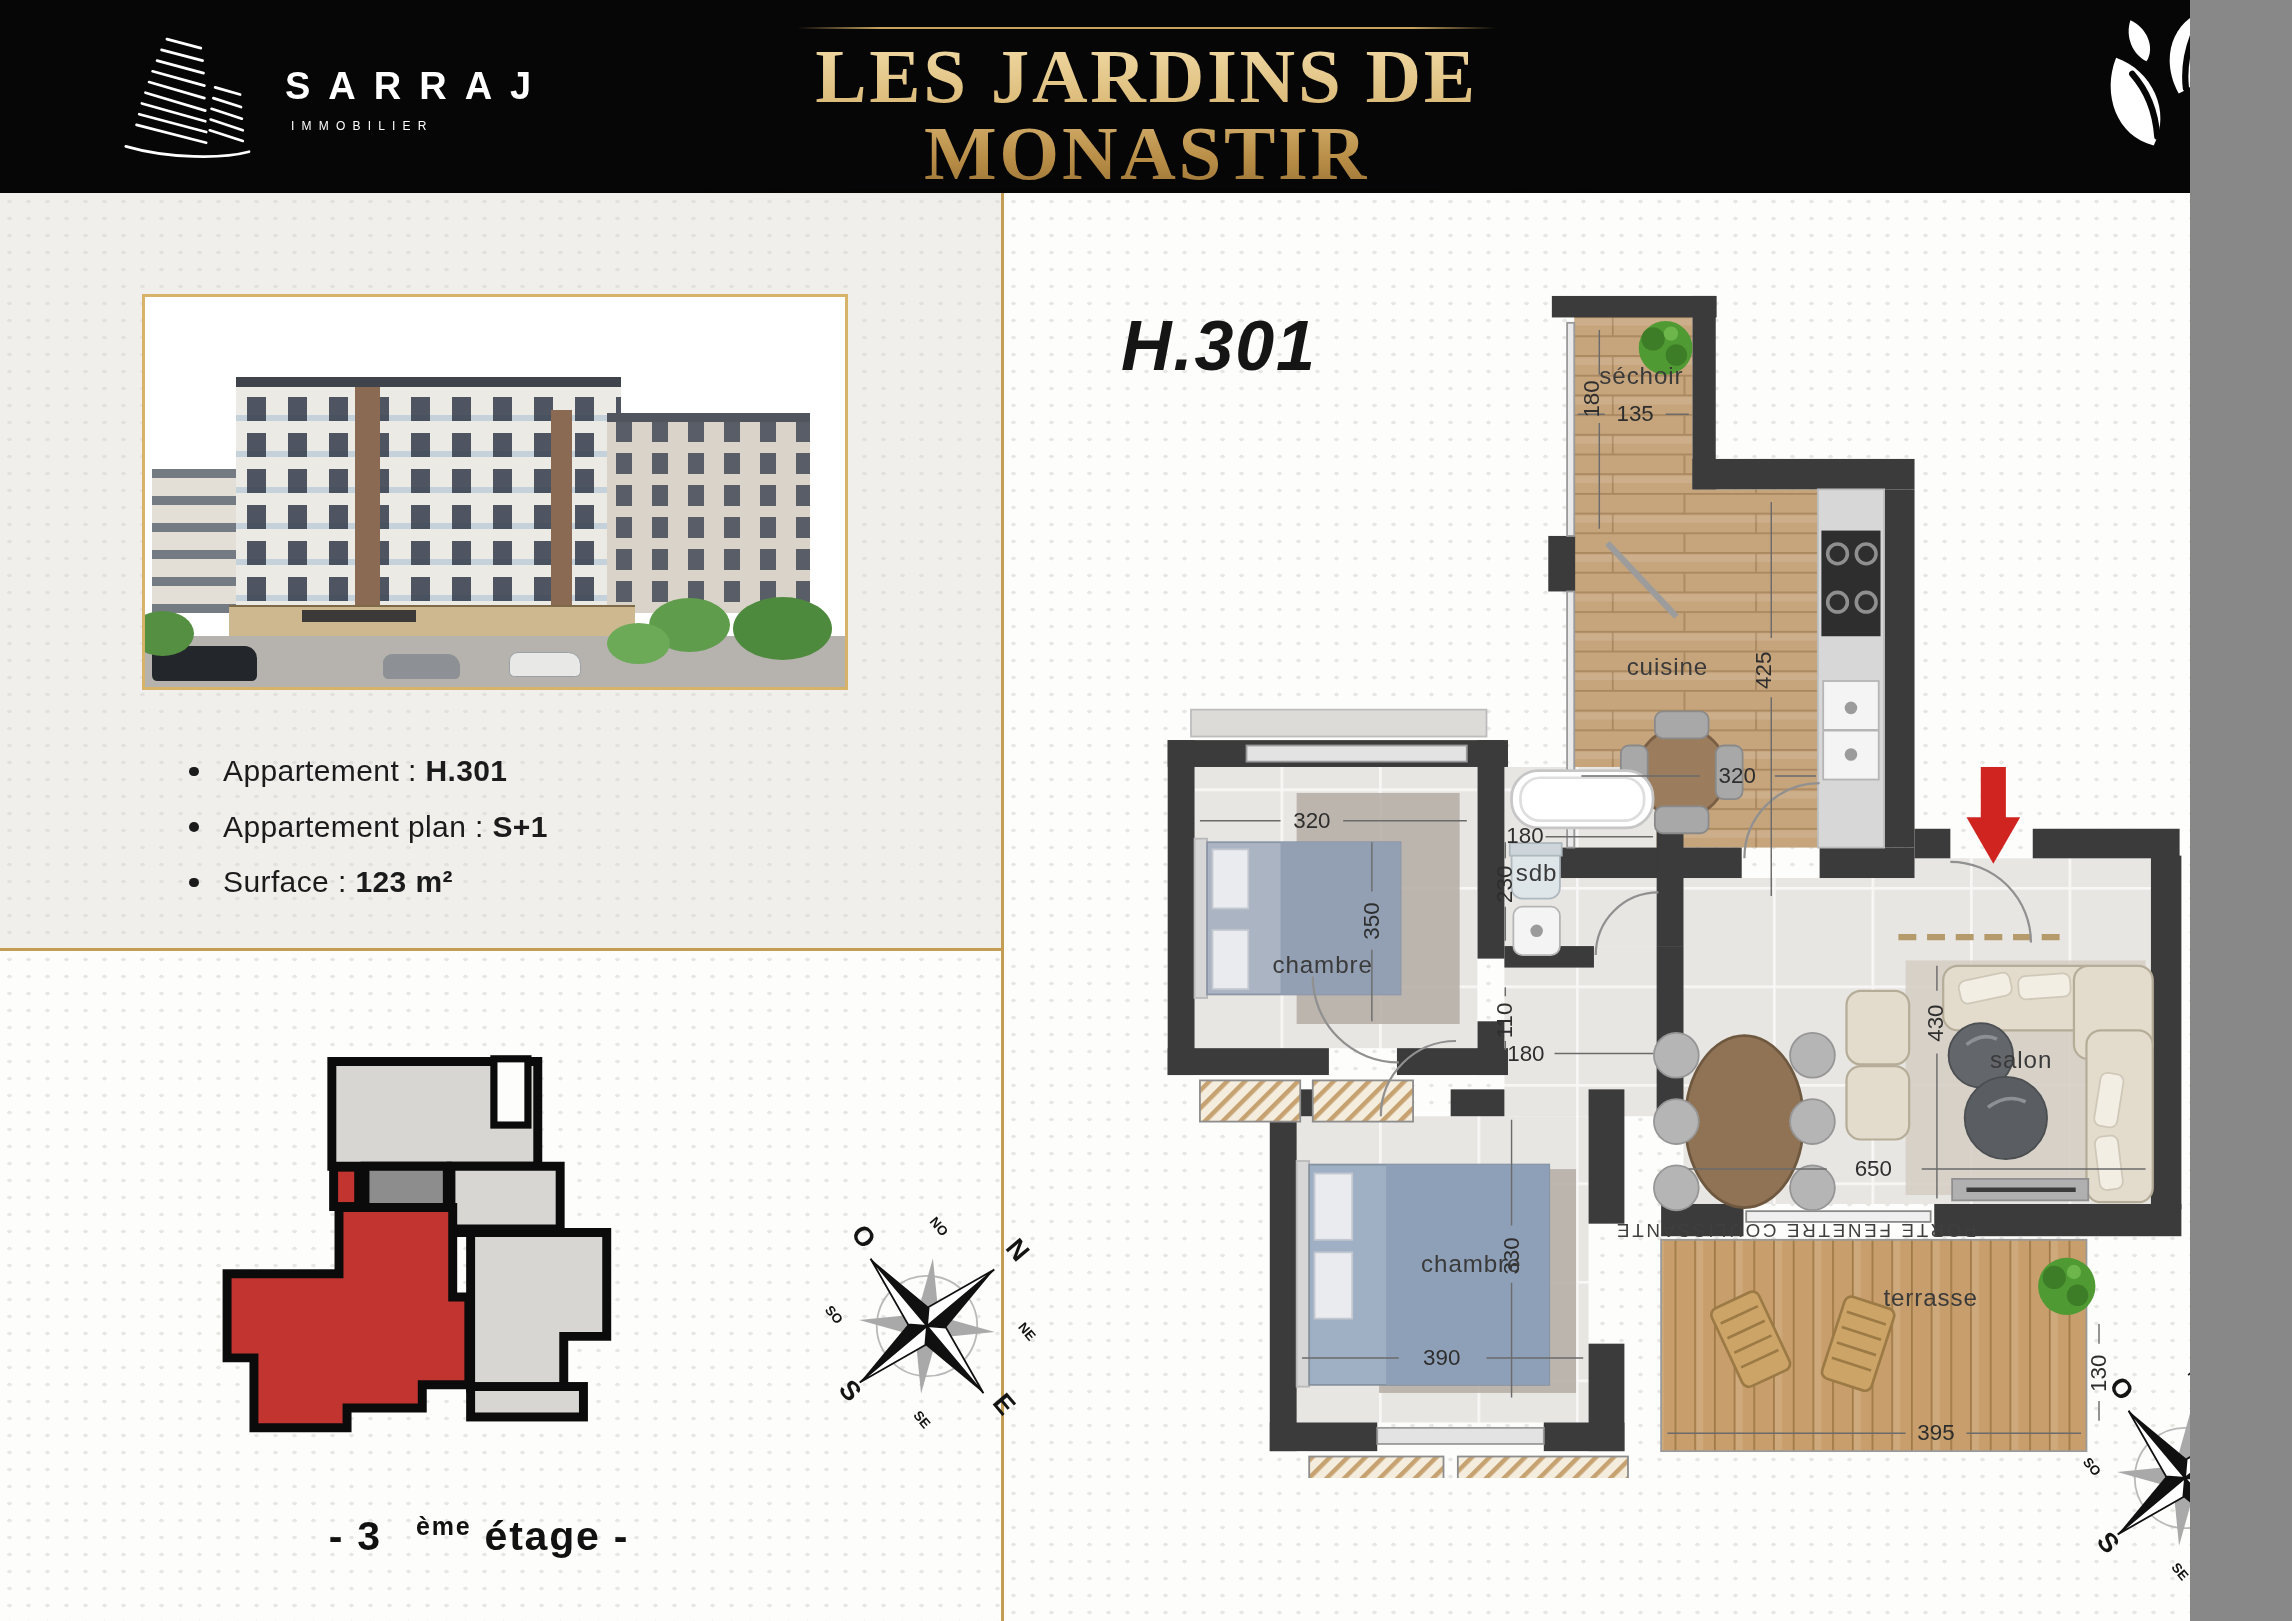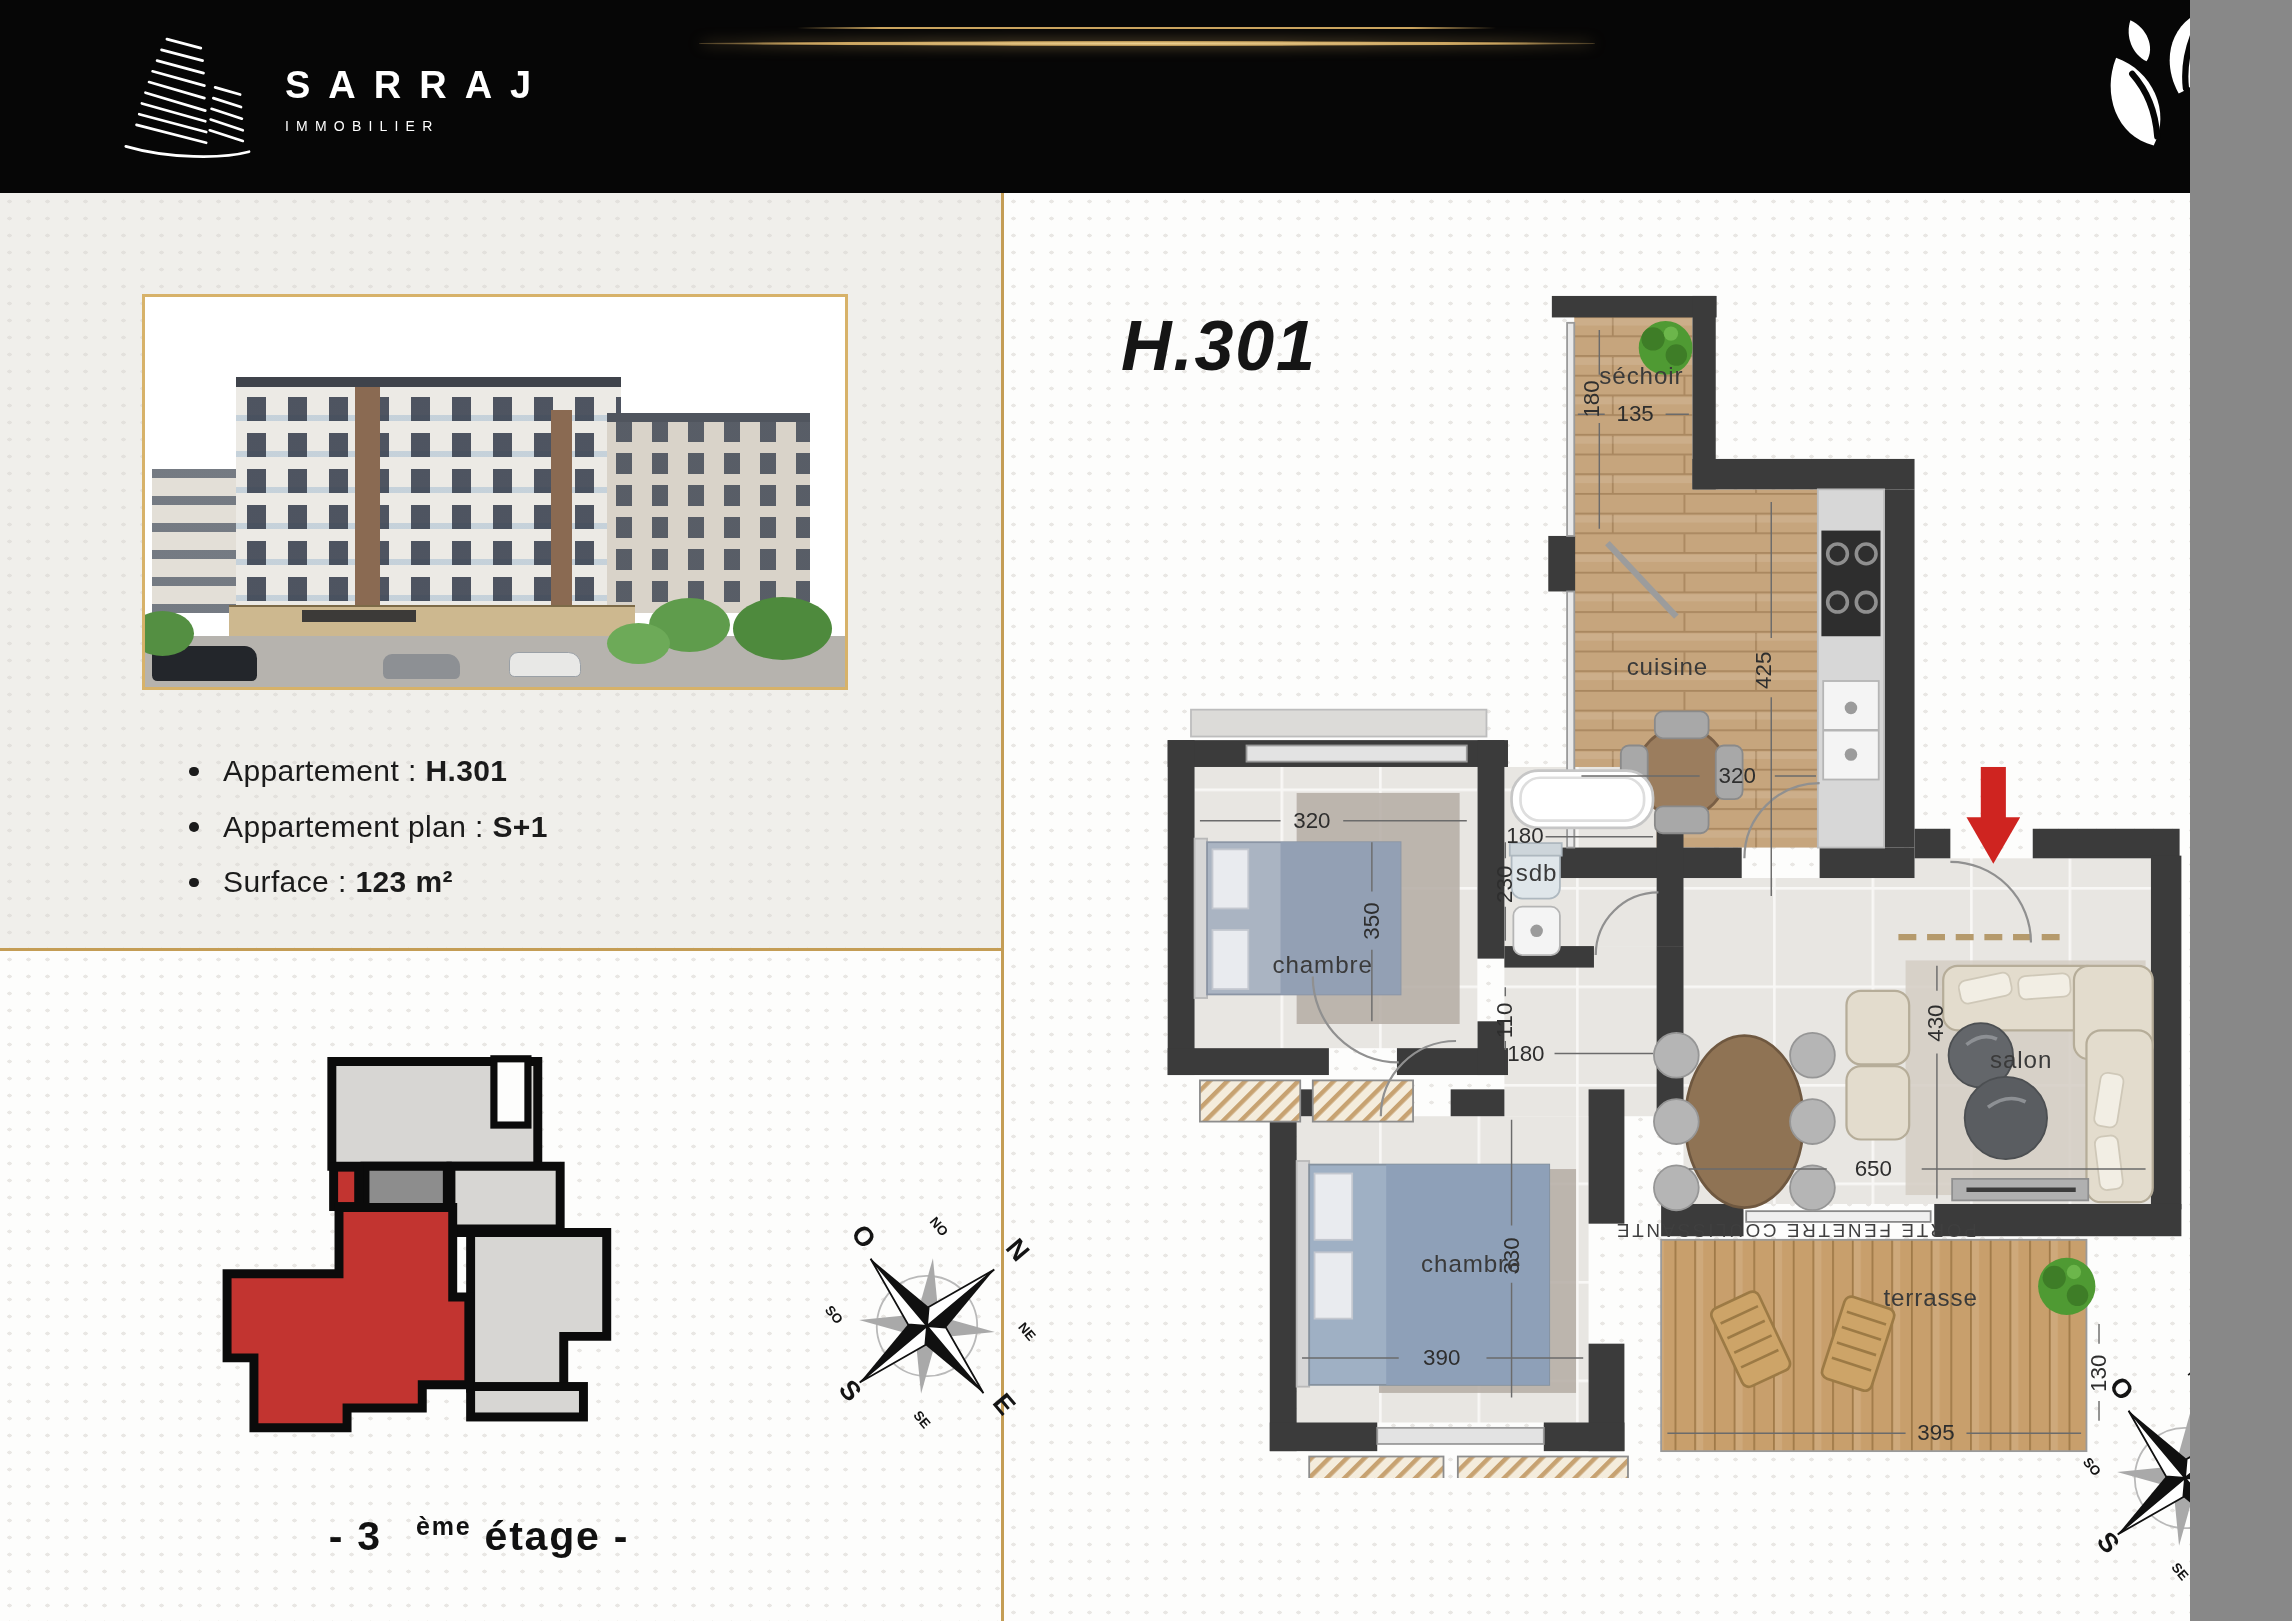--- a/index.html
+++ b/index.html
@@ -5,21 +5,21 @@
   html,body{margin:0;padding:0;background:#888;}
   .page{position:relative;width:2190px;height:1621px;background:#fdfdfc;overflow:hidden;
         font-family:"Liberation Sans",sans-serif;}
   .abs{position:absolute;}
 
   
   .header{position:absolute;left:0;top:0;width:2293px;height:193px;background:#060606;}
   .logo-left{position:absolute;left:115px;top:32px;display:flex;align-items:center;}
   .brand-text{margin-left:18px;color:#fff;}
   .brand{font-size:38px;font-weight:bold;letter-spacing:18px;}
-  .brand-sub{font-size:14px;letter-spacing:7.2px;margin-top:10.7px;margin-left:0;}
+  .brand-sub{font-size:12px;letter-spacing:7.2px;margin-top:10.7px;margin-left:6px;}
   .title-wrap{position:absolute;left:627px;top:27px;width:1039px;text-align:center;}
   .rule-top{height:1.8px;width:699px;margin:0 auto;
     background:linear-gradient(90deg,rgba(202,164,95,0) 0%,#caa45f 12%,#caa45f 88%,rgba(202,164,95,0) 100%);}
   .main-title{margin:9px 0 0 0;font-family:"Liberation Serif",serif;font-weight:bold;
     font-size:77px;letter-spacing:2.7px;line-height:1.0;
     background:linear-gradient(180deg,#f2dca8 0%,#ddbd7c 40%,#b98e47 78%,#9a7336 100%);
     -webkit-background-clip:text;background-clip:text;color:transparent;}
   .rule-bottom{height:4.5px;width:896px;margin:12.5px auto 0 auto;border-radius:50%;
     background:radial-gradient(ellipse at center,#ecd092 0%,#caa45f 55%,rgba(202,164,95,0) 78%);
     box-shadow:0 0 12.5px rgba(220,180,110,.6);}
@@ -111,20 +111,21 @@
         </g>
       </svg>
       <div class="brand-text">
         <div class="brand">SARRAJ</div>
         <div class="brand-sub">IMMOBILIER</div>
       </div>
     </div>
 
     <div class="title-wrap">
       <div class="rule-top"></div>
+      <h1 class="main-title">LES JARDINS DE MONASTIR</h1>
       <div class="rule-bottom"></div>
     </div>
 
     <svg class="leaf-logo" width="170" height="157" viewBox="0 0 190 175">
       <g fill="#ffffff">
         <path d="M60,150 C18,140 2,92 18,52 C58,66 80,112 60,150 Z"></path>
         <path d="M88,92 C70,60 76,22 106,4 C132,30 128,74 88,92 Z"></path>
         <path d="M52,56 C36,48 28,28 34,10 C52,18 62,40 52,56 Z"></path>
         <path d="M118,120 C128,88 158,70 180,78 C176,108 148,128 118,120 Z"></path>
       </g>

